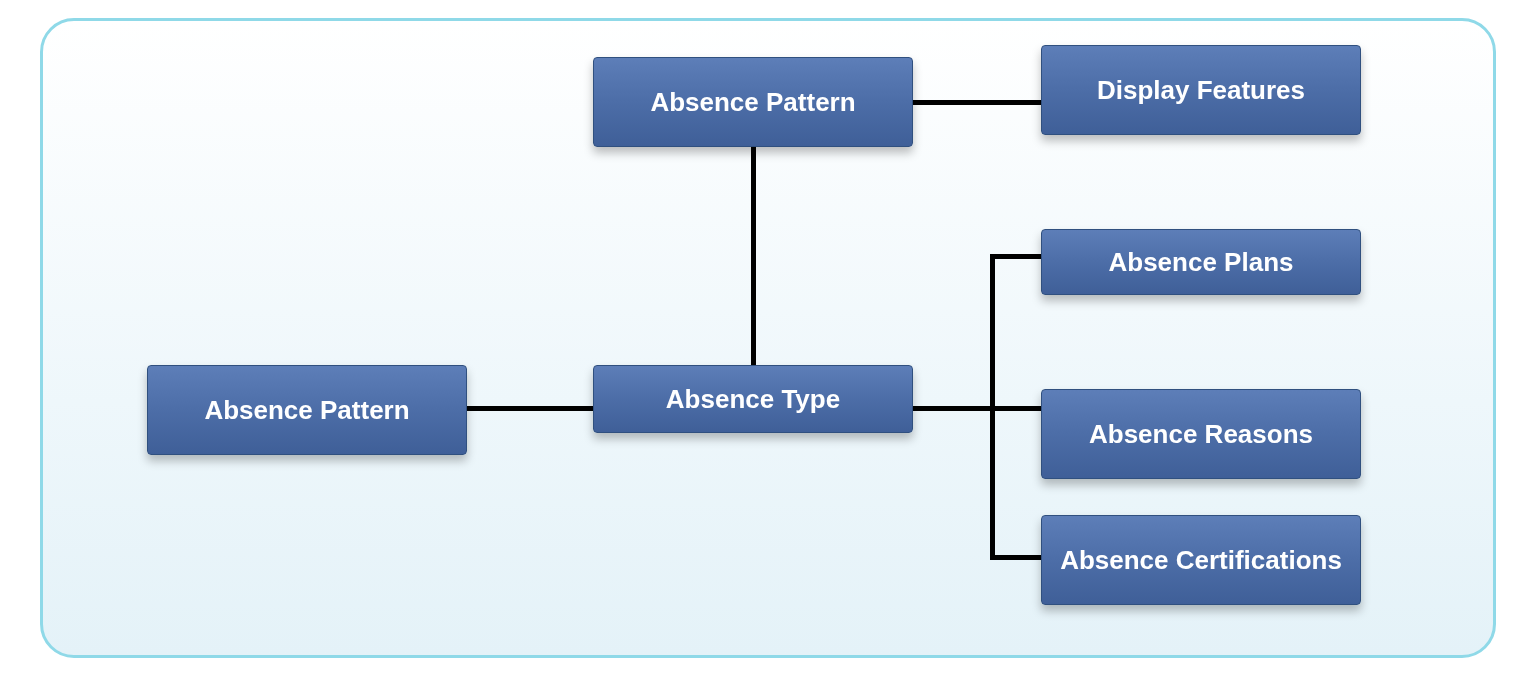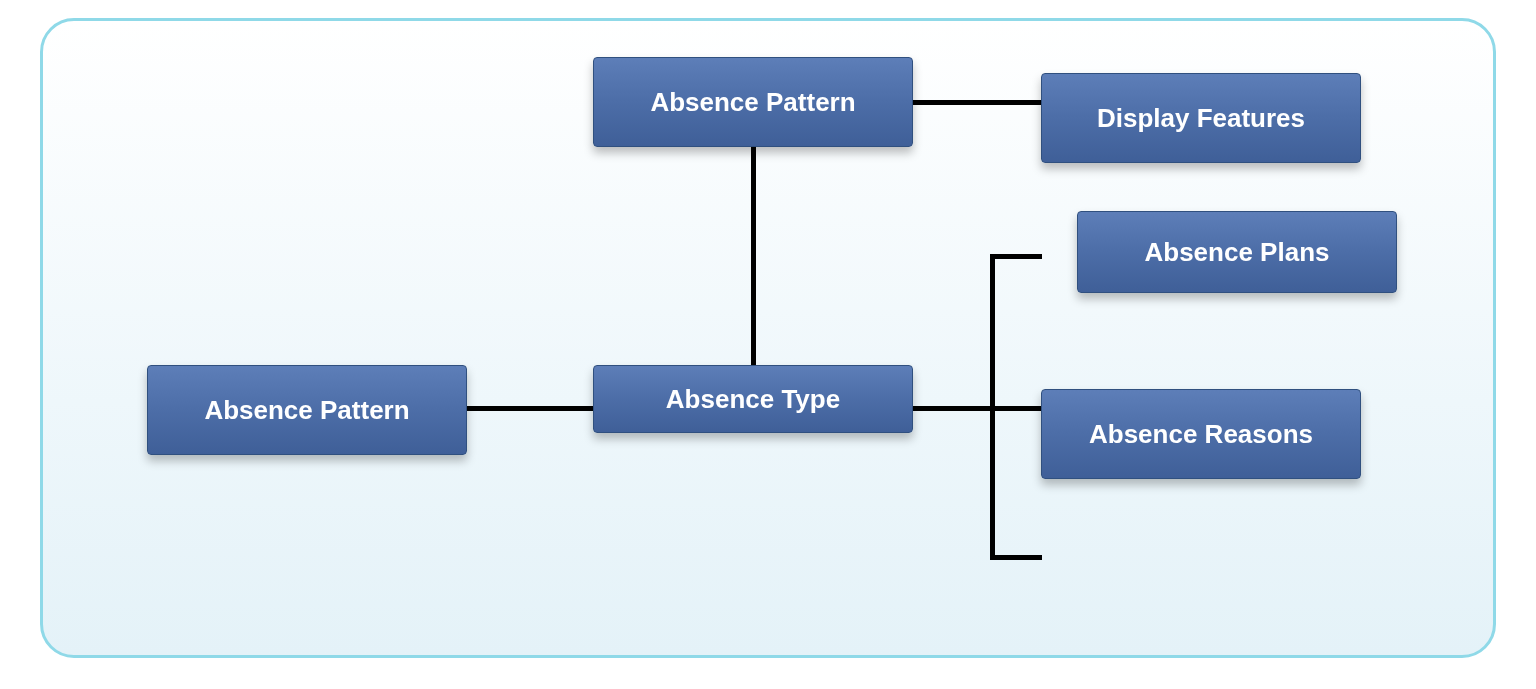--- a/index.html
+++ b/index.html
@@ -68,26 +68,29 @@
   </div>
 
   <div class="node" style="left:550px; top:344px; width:320px; height:68px;">
     <span>Absence Type</span>
   </div>
 
   <div class="node" style="left:550px; top:36px; width:320px; height:90px;">
     <span>Absence Pattern</span>
   </div>
 
-  <div class="node" style="left:998px; top:52px; width:320px; height:90px;">
+  <div class="node" style="left:998px; top:24px; width:320px; height:90px;">
     <span>Display Features</span>
   </div>
 
-  <div class="node" style="left:998px; top:190px; width:320px; height:82px;margin-left:36px;">
+  <div class="node" style="left:998px; top:208px; width:320px; height:66px;">
     <span>Absence Plans</span>
   </div>
 
   <div class="node" style="left:998px; top:344px; width:320px; height:90px;margin-top:24px;">
     <span>Absence Reasons</span>
   </div>
 
+  <div class="node" style="left:998px; top:494px; width:320px; height:90px;">
+    <span>Absence Certifications</span>
+  </div>
 
 </div>
 
 </body></html>

